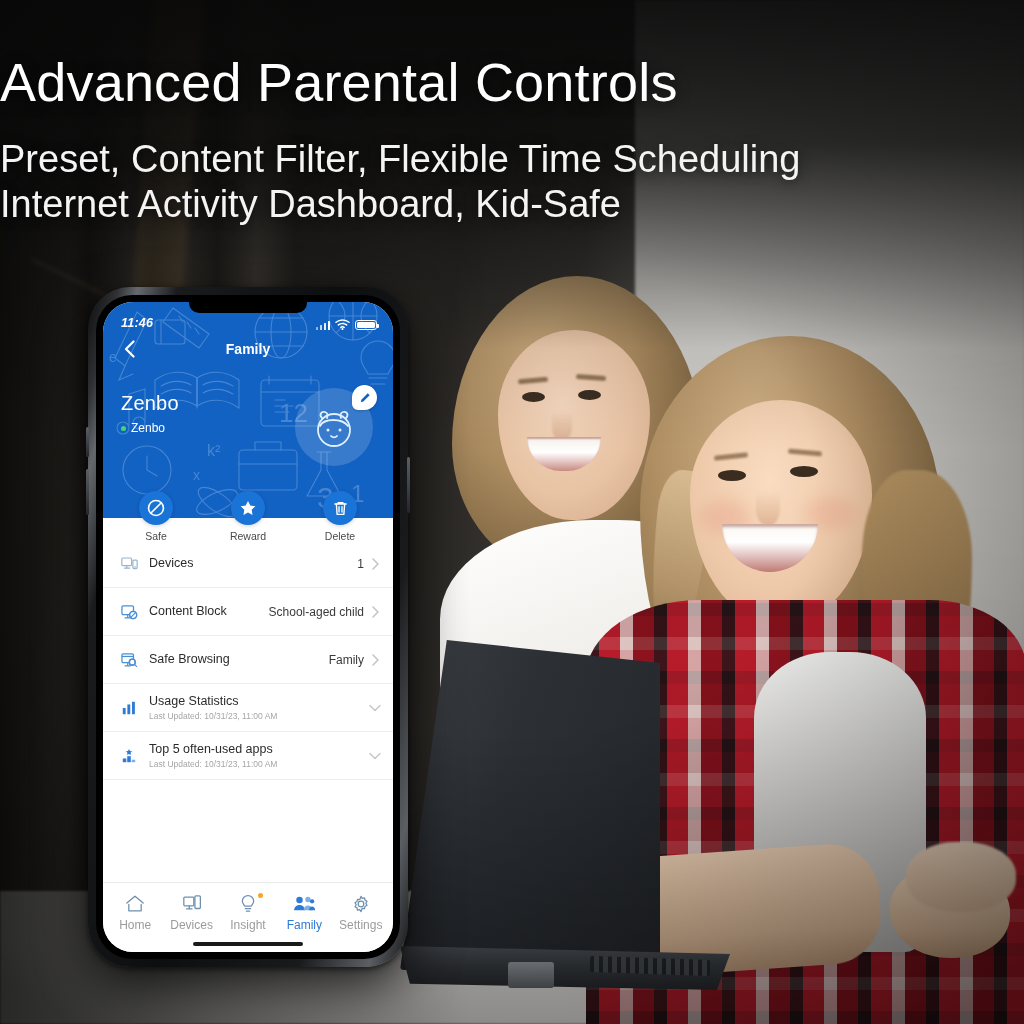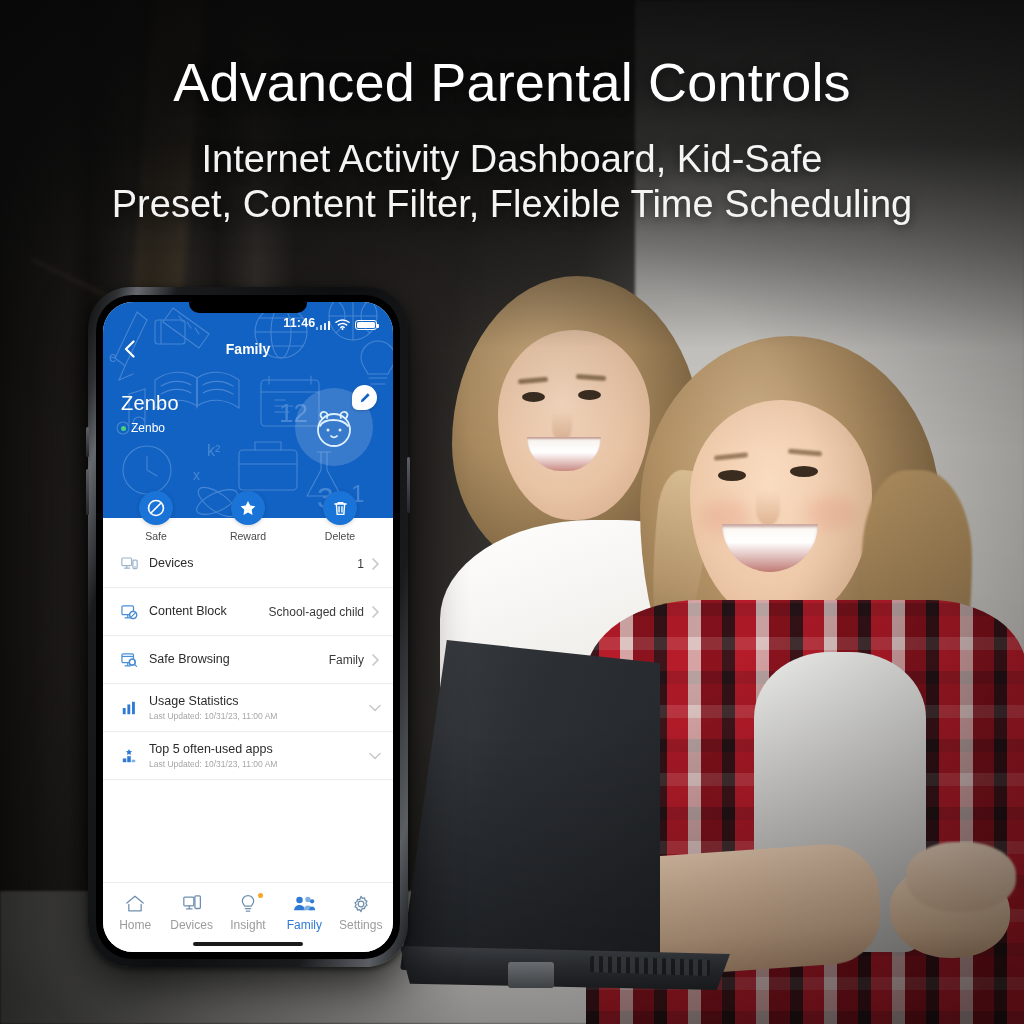--- a/index.html
+++ b/index.html
@@ -209,21 +209,21 @@
       radial-gradient(ellipse 78% 62% at 50% 48%, rgba(0,0,0,0) 38%, rgba(0,0,0,0.55) 100%);
   }
   .bg-leftdark {
     position: absolute; left: 0; top: 0; width: 46%; height: 100%;
     background: linear-gradient(90deg, rgba(0,0,0,0.62) 0%, rgba(0,0,0,0.30) 45%, rgba(0,0,0,0) 100%);
   }
 
   
   .headline-wrap {
     position: absolute; left: 0; top: 54px; width: 1024px;
-    text-align: center; z-index: 6;
+    z-index: 6;
   }
   .headline {
     color: #ffffff; font-size: 54px; font-weight: 400; letter-spacing: .2px;
     line-height: 1.06; text-shadow: 0 2px 14px rgba(0,0,0,0.65);
   }
   .subhead {
     margin-top: 26px; color: #f4f4f4; font-size: 38px; font-weight: 400;
     line-height: 1.18; text-shadow: 0 2px 12px rgba(0,0,0,0.6);
   }
 
@@ -264,22 +264,23 @@
   
   .hero {
     position: relative; background: #1262c4; color: #fff;
     padding: 0; flex: 0 0 auto; height: 216px; overflow: hidden;
   }
   .hero-doodles {
     position: absolute; inset: 0; opacity: .30; pointer-events: none;
   }
   .statusbar {
     position: relative; z-index: 3; height: 30px;
-    display: flex; align-items: flex-end; justify-content: flex-end;
+    display: flex; align-items: flex-end; justify-content: space-between;
     padding: 0 16px 2px 18px;
+    font-style: italic;
   }
   .sb-time { font-size: 12.5px; font-weight: 700; letter-spacing: .2px; }
   .sb-icons { display: flex; align-items: flex-end; gap: 5px; }
   .sig { display: flex; align-items: flex-end; gap: 1.5px; height: 10px; }
   .sig i { display: block; width: 2.5px; background: #fff; border-radius: .5px; }
   .sig i:nth-child(1){height:3.5px;opacity:.55}
   .sig i:nth-child(2){height:5.5px;opacity:.75}
   .sig i:nth-child(3){height:7.5px;opacity:.9}
   .sig i:nth-child(4){height:9.5px}
   .batt { width: 22px; height: 10.5px; border: 1.2px solid #fff; border-radius: 3px;
@@ -409,22 +410,22 @@
   <div class="lap-hinge"></div>
   <div class="lap-vents"></div>
 
   <div class="bg-leftdark"></div>
   <div class="bg-vignette"></div>
 </div>
 
 <div class="headline-wrap">
   <div class="headline">Advanced Parental Controls</div>
   <div class="subhead">
+    <div>Preset, Content Filter, Flexible Time Scheduling</div>
     <div>Internet Activity Dashboard, Kid-Safe</div>
-    <div>Preset, Content Filter, Flexible Time Scheduling</div>
   </div>
 </div>
 
 <div class="phone">
   <div class="phone-frame"></div>
   <div class="phone-inner"></div>
   <div class="btn-power"></div>
   <div class="btn-vol1"></div>
   <div class="btn-vol2"></div>
 

